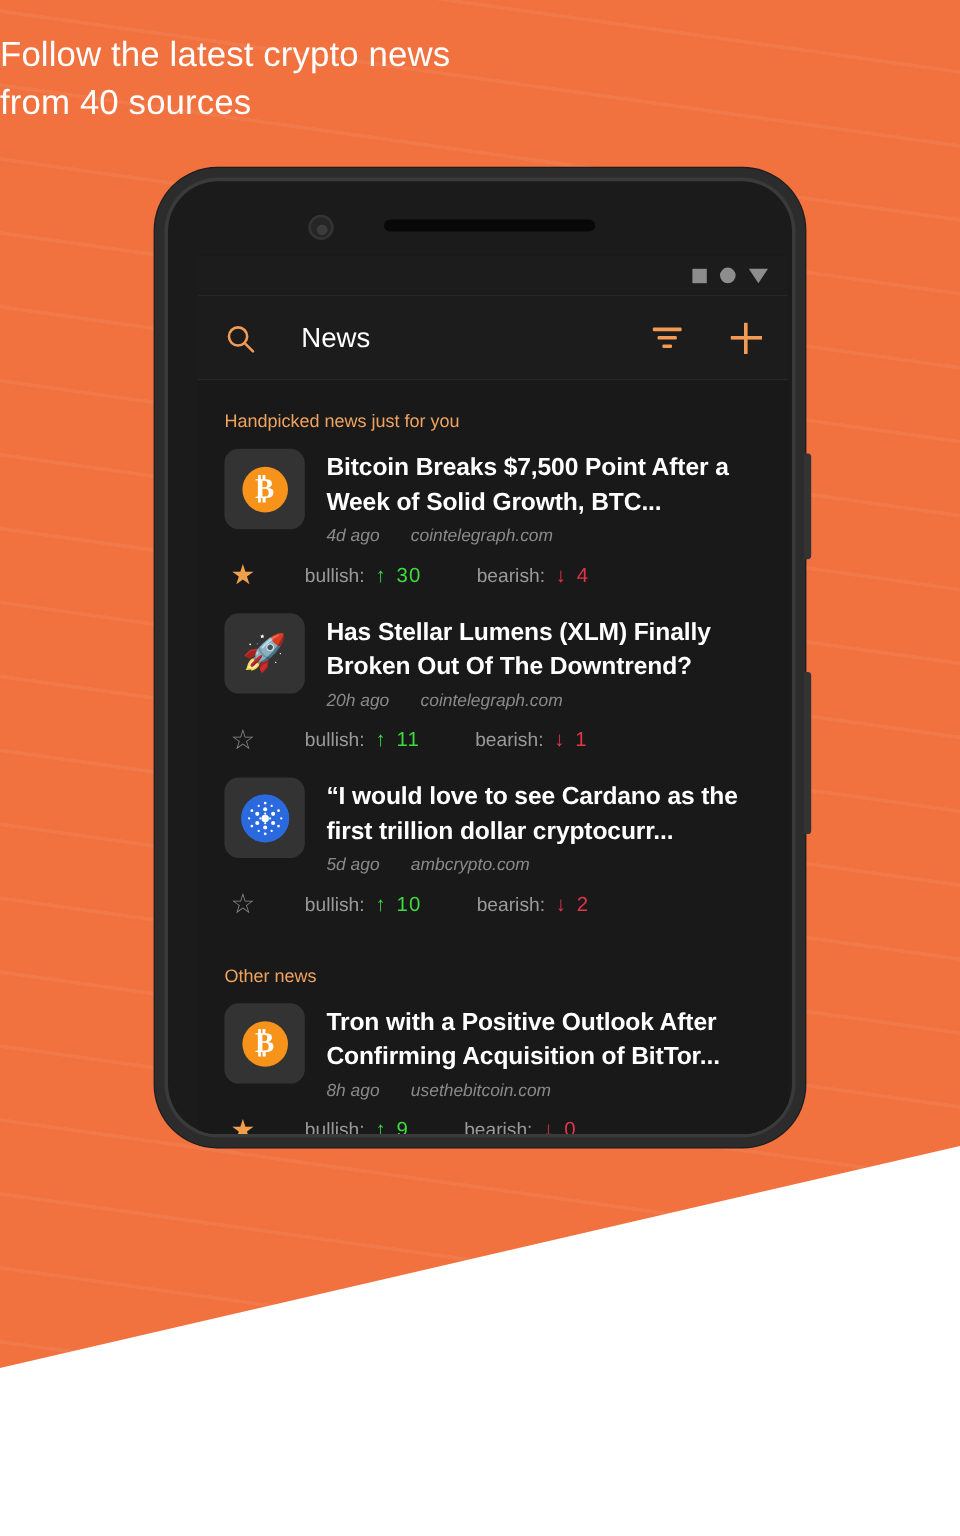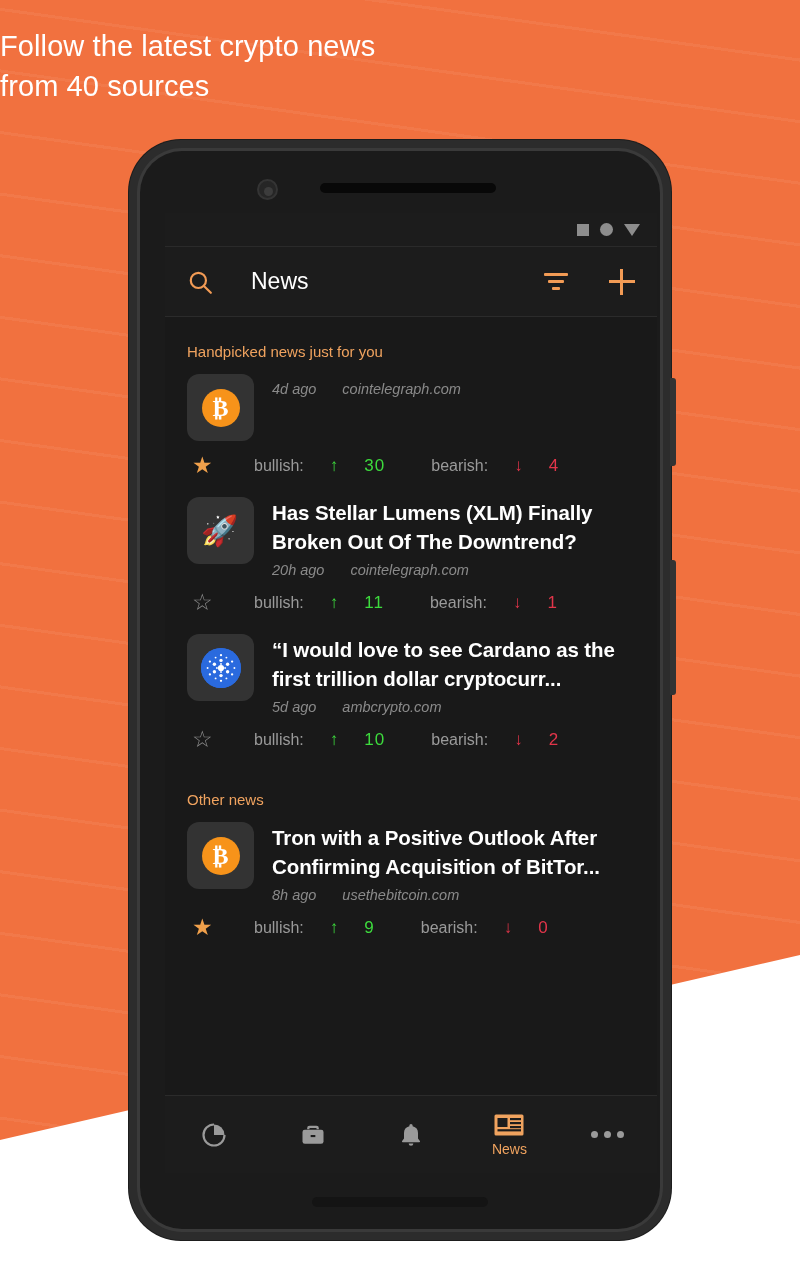--- a/index.html
+++ b/index.html
@@ -34,21 +34,21 @@
     position: absolute; top: 26px; left: 0; width: 800px;
     text-align: left; color: #ffffff;
     font-size: 29px; line-height: 40px; font-weight: 400;
     letter-spacing: .1px;
   }
   .headline b { font-weight: 400; }
 
   
   .phone {
     position: absolute; left: 129px; top: 140px;
-    width: 542px; height: 1100px;
+    width: 542px; height: 816px;
     background: #2c2c2c;
     border-radius: 52px;
     box-shadow: 0 0 0 1px #1d1d1d;
   }
   .phone-inner-ring {
     position: absolute; inset: 8px;
     border-radius: 45px;
     background: #3a3a3a;
   }
   .phone-body {
@@ -154,21 +154,21 @@
     color: #ffffff; font-size: 20.5px; line-height: 29px; font-weight: 700;
     letter-spacing: -.1px;
   }
   .news-meta { margin-top: 6px; display: flex; gap: 26px; }
   .news-meta span { color: #8a8a8a; font-size: 14.5px; font-style: italic; }
 
   .news-stats { display: flex; align-items: center; margin-top: 13px; padding-left: 5px; }
   .star { font-size: 23px; line-height: 1; width: 62px; }
   .star.filled { color: #f0a04b; }
   .star.empty { color: #8a8a8a; }
-  .stat { display: flex; align-items: baseline; gap: 26px; }
+  .stat { display: flex; align-items: baseline; gap: 9px; }
   .stat .lbl { color: #9a9a9a; font-size: 16px; }
   .stat .arrow { font-size: 17px; }
   .stat .num { font-size: 17px; letter-spacing: 1px; }
   .up .arrow, .up .num { color: #3ddb3d; }
   .down .arrow, .down .num { color: #e2354a; }
   .stat-gap { width: 46px; }
 
   .bottom-nav {
     flex: 0 0 auto; height: 78px; background: #1c1c1c;
     border-top: 1px solid #2b2b2b;
@@ -235,20 +235,21 @@
         <div class="feed">
 
           <div class="section-title">Handpicked news just for you</div>
 
           <div class="news-item">
             <div class="news-top">
               <div class="thumb">
                 <span class="btc-coin">₿</span>
               </div>
               <div class="news-body">
+                <div class="news-title">Bitcoin Breaks $7,500 Point After a Week of Solid Growth, BTC...</div>
                 <div class="news-meta">
                   <span>4d ago</span>
                   <span>cointelegraph.com</span>
                 </div>
               </div>
             </div>
             <div class="news-stats">
               <span class="star filled">★</span>
               <span class="stat up">
                 <span class="lbl">bullish:</span>

